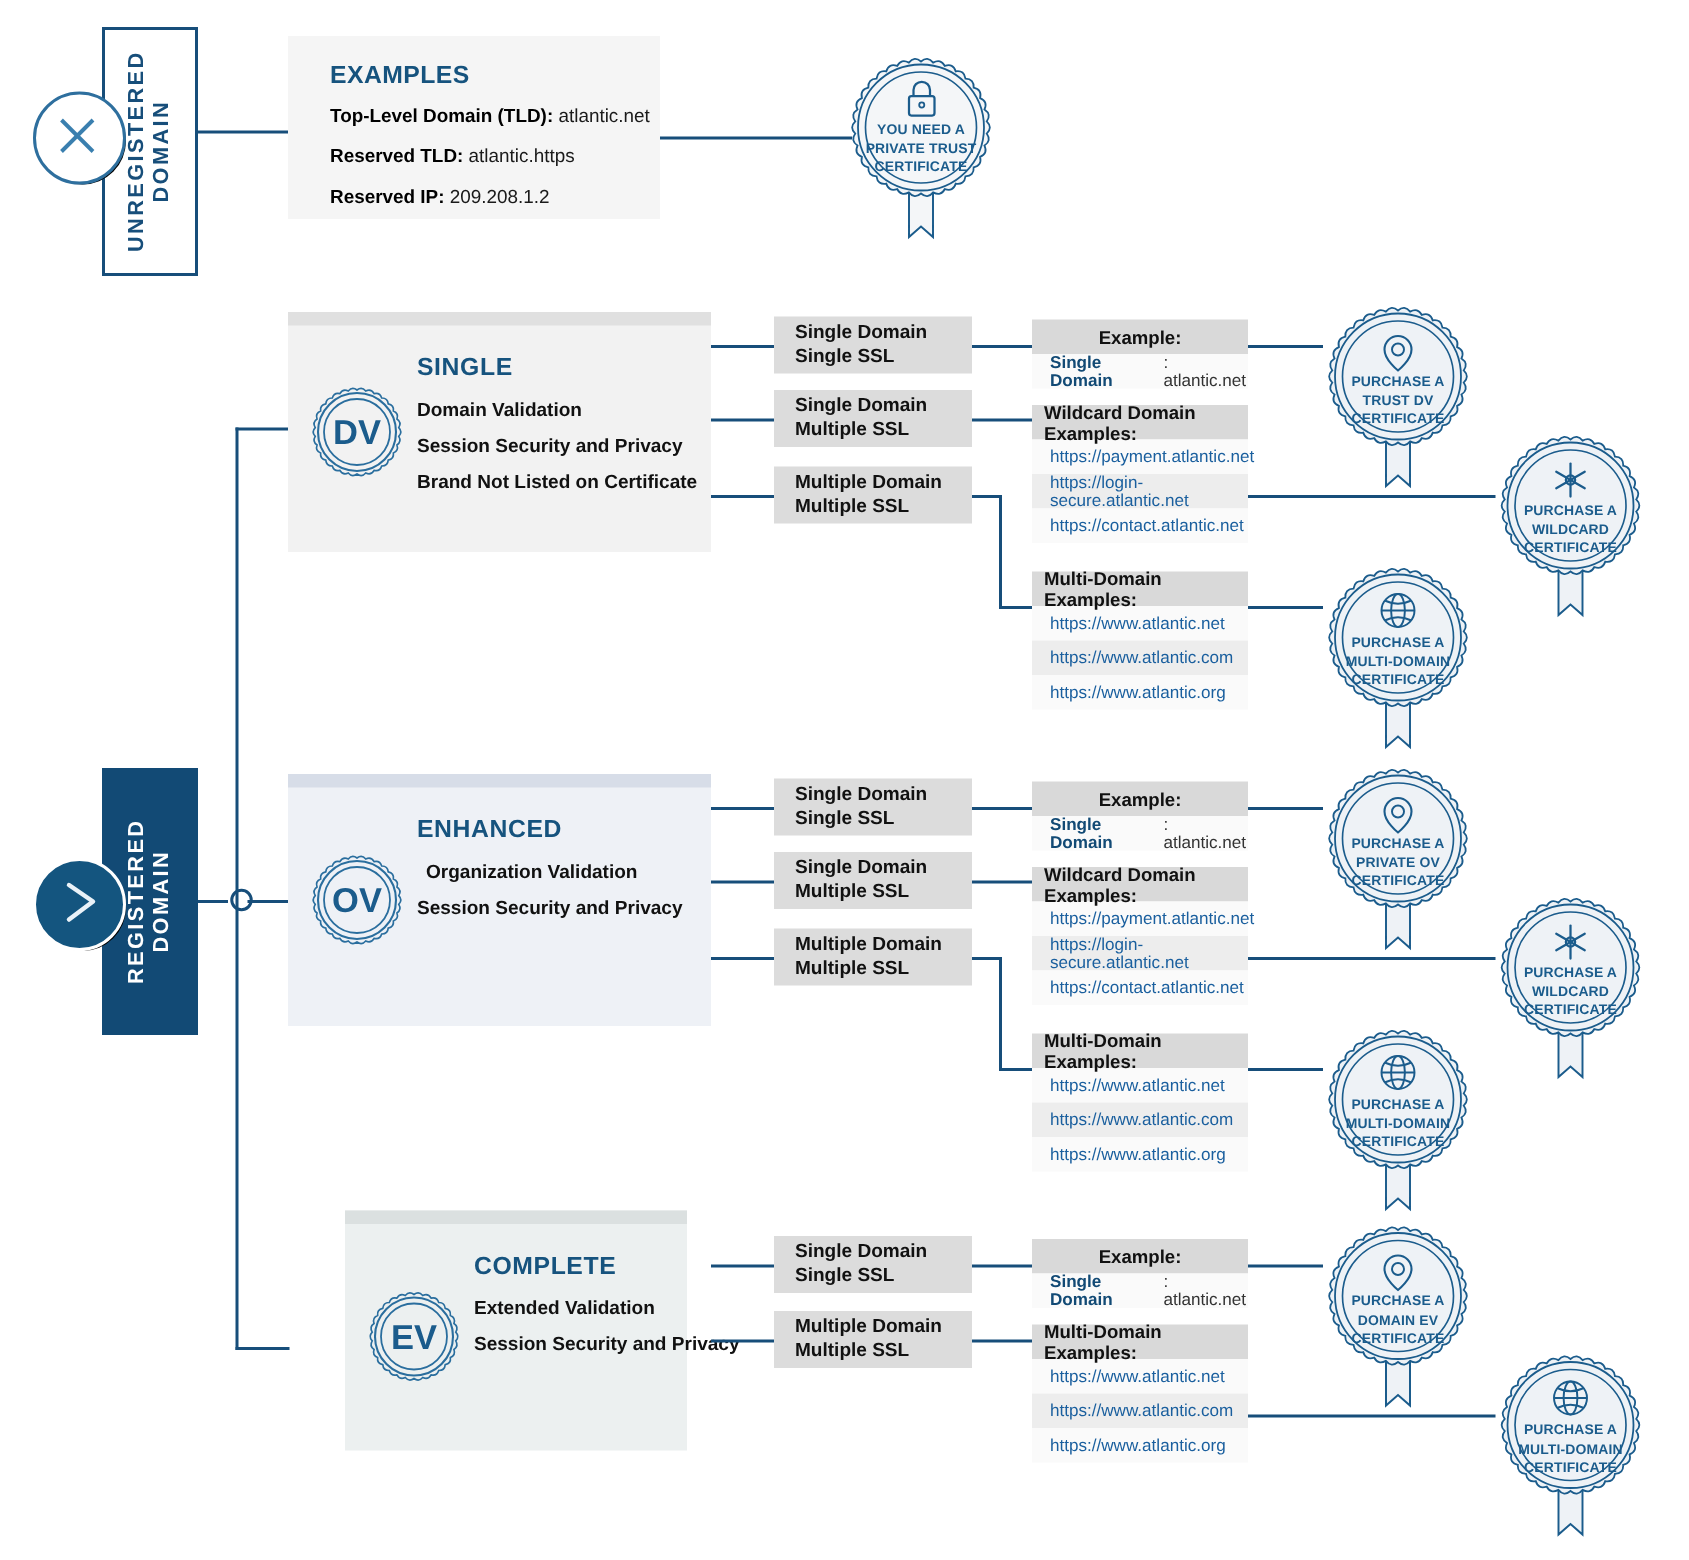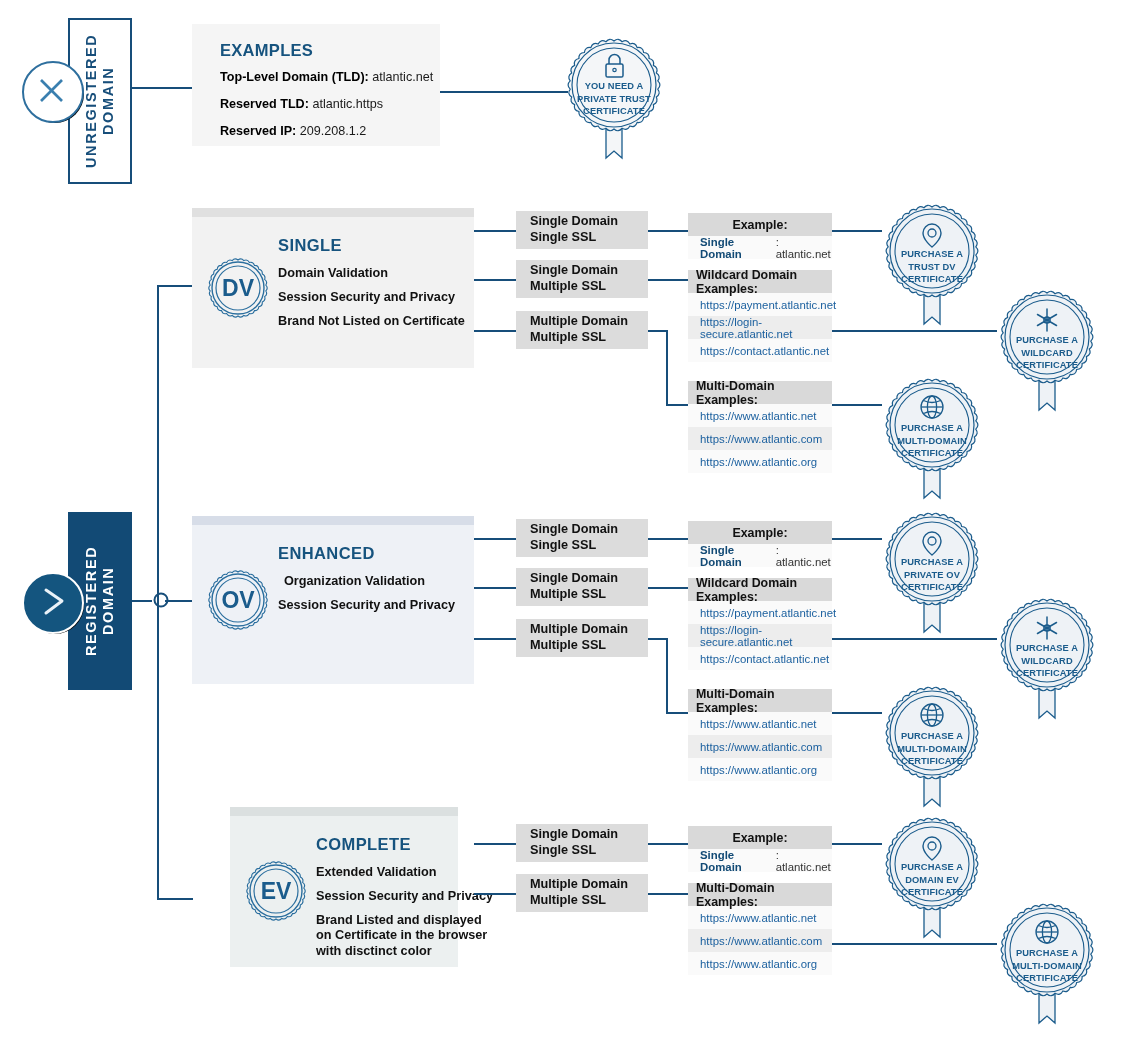--- a/index.html
+++ b/index.html
@@ -423,21 +423,20 @@
       <div>MULTI-DOMAIN</div>
       <div>CERTIFICATE</div>
     </div>
   </div>
 
   <div class="abs card card-ev" style="left:192px;top:807px;width:228px;height:160px;margin-left:38px;">
     <div class="strip"></div>
     <div class="card-title" style="left:86px;top:28px;">COMPLETE</div>
     <div class="card-feat" style="left:86px;top:58px;width:190px;">Extended Validation</div>
     <div class="card-feat" style="left:86px;top:82px;width:190px;">Session Security and Privacy</div>
-    <div class="card-feat" style="left:86px;top:106px;width:172px;">Brand Listed and displayed on Certificate in the browser with disctinct color</div>
     <div class="seal" style="left:14px;top:52px;">
       <svg width="64" height="64" viewBox="0 0 64 64">
         <g class="scal-small">
             <path d="M32.00 4.00 Q35.20 1.57 37.82 4.61 Q41.46 2.90 43.39 6.42 Q47.30 5.50 48.46 9.35 Q52.48 9.26 52.81 13.26 Q56.76 14.01 56.25 18.00 Q59.95 19.55 58.63 23.35 Q61.93 25.64 59.85 29.07 Q62.60 32.00 59.85 34.93 Q61.93 38.36 58.63 40.65 Q59.95 44.45 56.25 46.00 Q56.76 49.99 52.81 50.74 Q52.48 54.74 48.46 54.65 Q47.30 58.50 43.39 57.58 Q41.46 61.10 37.82 59.39 Q35.20 62.43 32.00 60.00 Q28.80 62.43 26.18 59.39 Q22.54 61.10 20.61 57.58 Q16.70 58.50 15.54 54.65 Q11.52 54.74 11.19 50.74 Q7.24 49.99 7.75 46.00 Q4.05 44.45 5.37 40.65 Q2.07 38.36 4.15 34.93 Q1.40 32.00 4.15 29.07 Q2.07 25.64 5.37 23.35 Q4.05 19.55 7.75 18.00 Q7.24 14.01 11.19 13.26 Q11.52 9.26 15.54 9.35 Q16.70 5.50 20.61 6.42 Q22.54 2.90 26.18 4.61 Q28.80 1.57 32.00 4.00 Z" fill="none" stroke="#2a6e9e" stroke-width="1.1"></path>
           </g>
         <circle cx="32" cy="32" r="26" fill="none" stroke="#2a6e9e" stroke-width="1.4"></circle>
         <circle cx="32" cy="32" r="22" fill="none" stroke="#2a6e9e" stroke-width="1.2"></circle>
       </svg>
       <div class="sctext">EV</div>
     </div>

